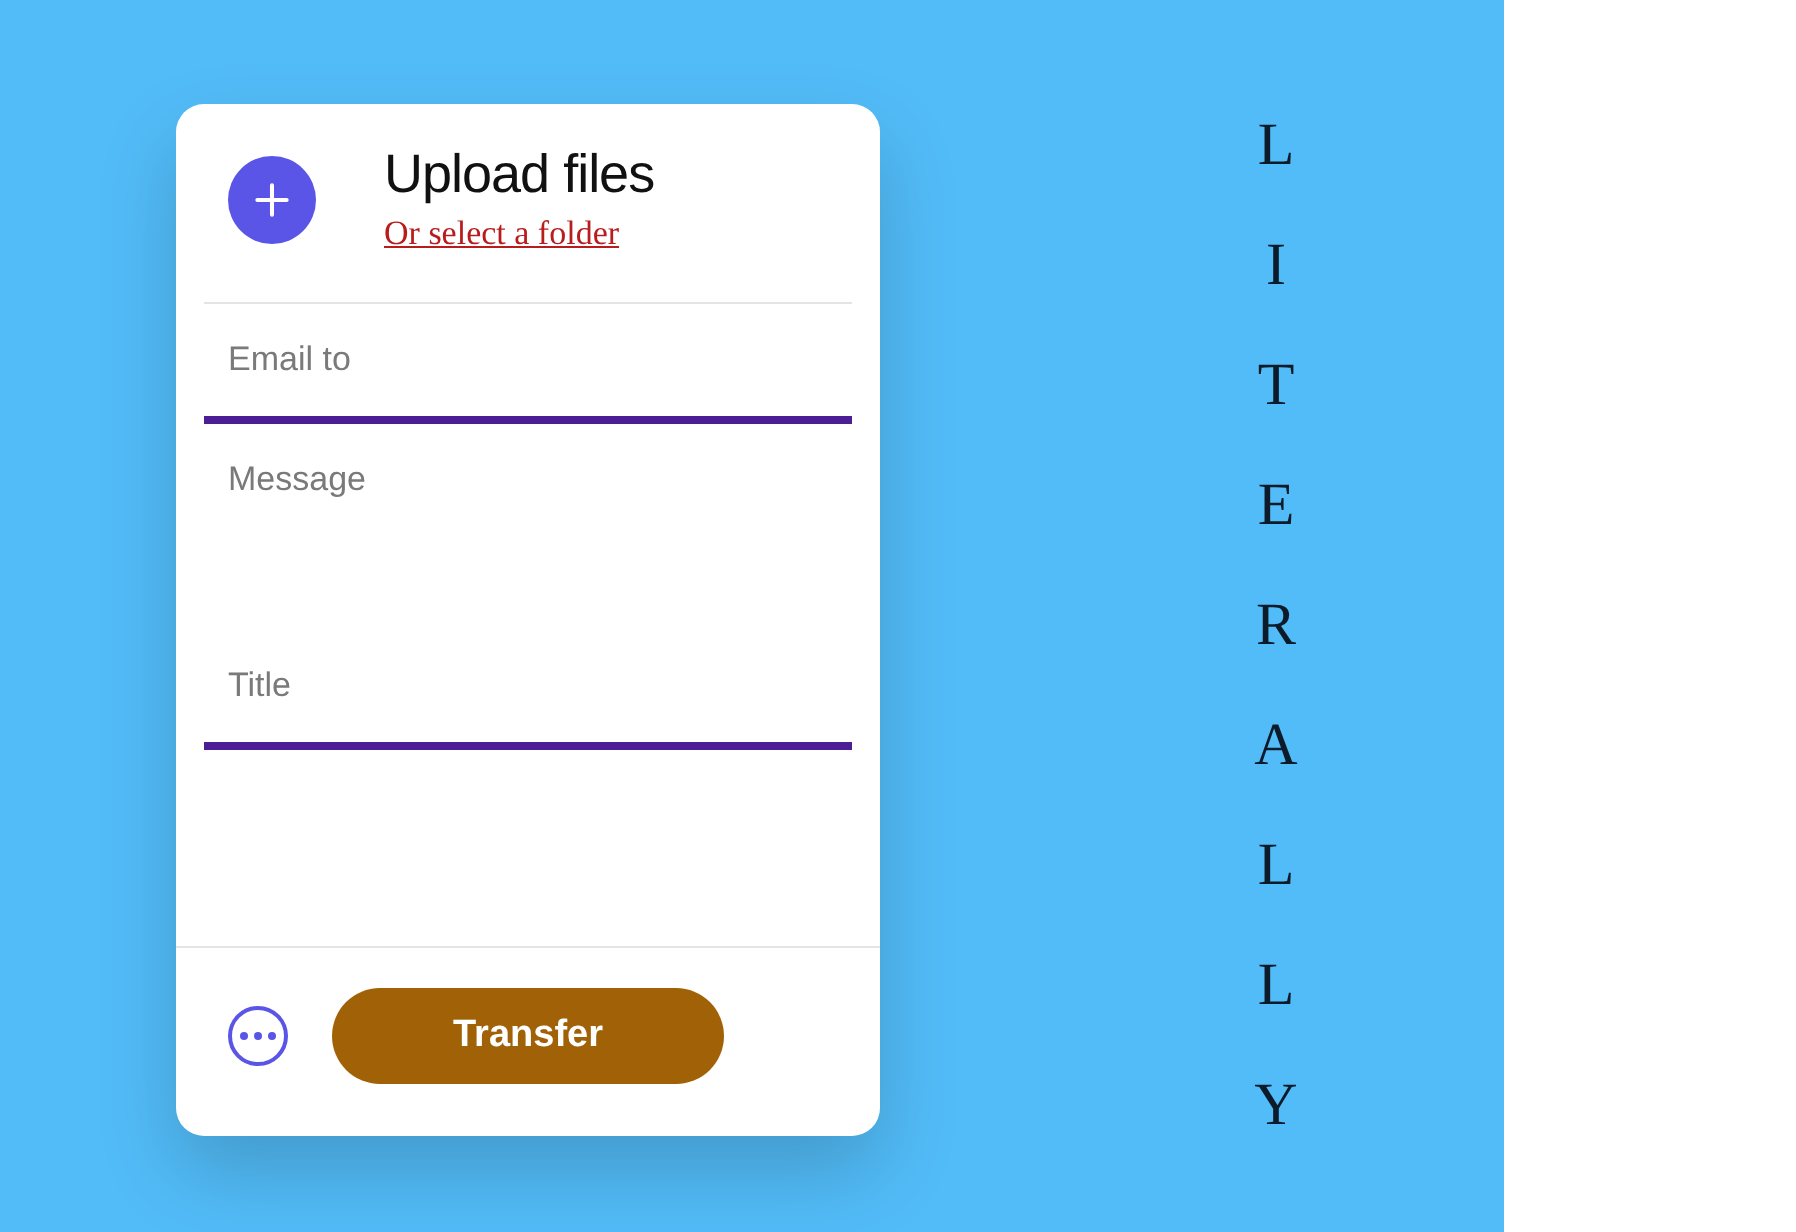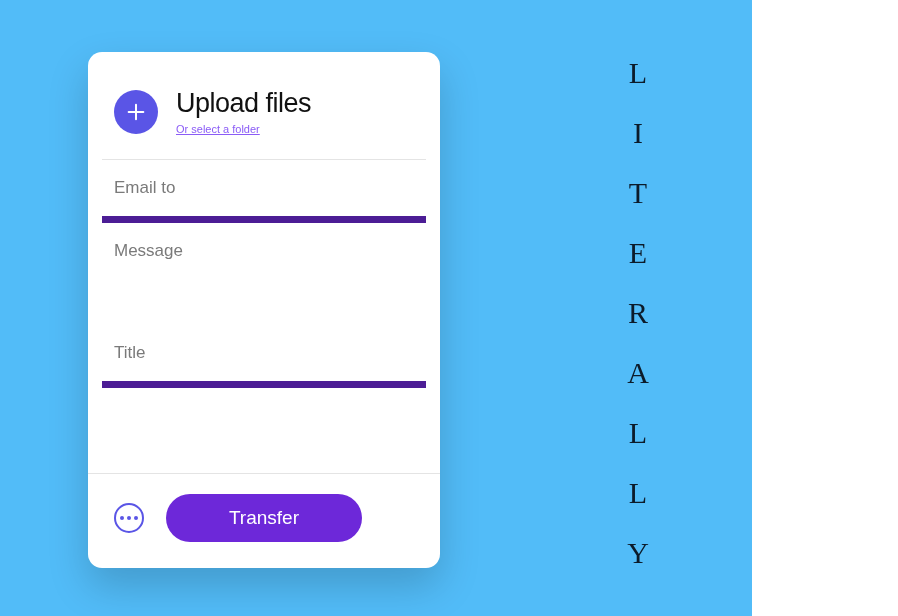--- a/index.html
+++ b/index.html
@@ -8,35 +8,35 @@
   .blue-bg { position: absolute; left: 0; top: 0; width: 752px; height: 616px; background: #52bcf8; }
   .card {
     position: absolute;
     left: 88px; top: 52px;
     width: 352px; height: 516px;
     background: #fff;
     border-radius: 14px;
     box-shadow: 0 18px 40px rgba(0,0,0,0.18);
     display: flex; flex-direction: column;
   }
-  .card-top { padding: 36px 26px 24px 26px; display: flex; align-items: center; gap: 18px; }
+  .card-top { padding: 20px 26px 24px 26px; display: flex; align-items: center; gap: 34px; }
   .add-btn {
     width: 44px; height: 44px; border-radius: 50%;
     background: #5a55e6; color: #fff;
     display: flex; align-items: center; justify-content: center;
     cursor: pointer; flex-shrink: 0;
   }
   .add-btn svg { width: 22px; height: 22px; }
   .upload-titles { display: flex; flex-direction: column; gap: 4px; }
   .upload-title { font-size: 27px; font-weight: 400; color: #111; letter-spacing: -0.5px; }
-  .upload-sub { font-size: 11px; color: #8b5cf6; text-decoration: underline; cursor: pointer; }
+  .upload-sub { font-size: 17px; color: #b91c1c; text-decoration: underline; cursor: pointer; font-family: Liberation Serif, serif; }
   .divider { height: 1px; background: #e4e4e4; margin: 0 14px; }
   .fields { padding: 0 14px; }
   .field {
-    border-bottom: 7px solid #4c1d95;
+    border-bottom: 4px solid #4c1d95;
     padding: 18px 12px;
   }
   .field input, .field textarea {
     border: none; outline: none; width: 100%;
     font-size: 17px; color: #111; background: transparent;
     font-family: inherit; resize: none;
   }
   .field input::placeholder, .field textarea::placeholder { color: #7a7a7a; }
   .field.msg { border-bottom: none; padding-bottom: 40px; }
   .card-bottom {
@@ -49,22 +49,22 @@
     width: 30px; height: 30px; border-radius: 50%;
     border: 2.5px solid #5a55e6;
     display: flex; align-items: center; justify-content: center;
     cursor: pointer; flex-shrink: 0;
   }
   .more-btn .dot { width: 4px; height: 4px; border-radius: 50%; background: #5a55e6; margin: 0 1.5px; }
   .transfer-btn {
     flex: 1 0 auto;
     max-width: 196px;
     height: 48px; border-radius: 24px;
-    background: #6d28d9; color: #fff;
-    font-size: 19px; font-weight: 400;
+    background: #a16207; color: #fff;
+    font-size: 19px; font-weight: 700;
     display: flex; align-items: center; justify-content: center;
     cursor: pointer;
   }
   .vertical-word {
     position: absolute;
     left: 618px; top: 56px;
     display: flex; flex-direction: column;
     gap: 26px;
     font-family: Georgia, "Times New Roman", serif;
     font-size: 30px; color: #0c1b2a; font-weight: 400;

